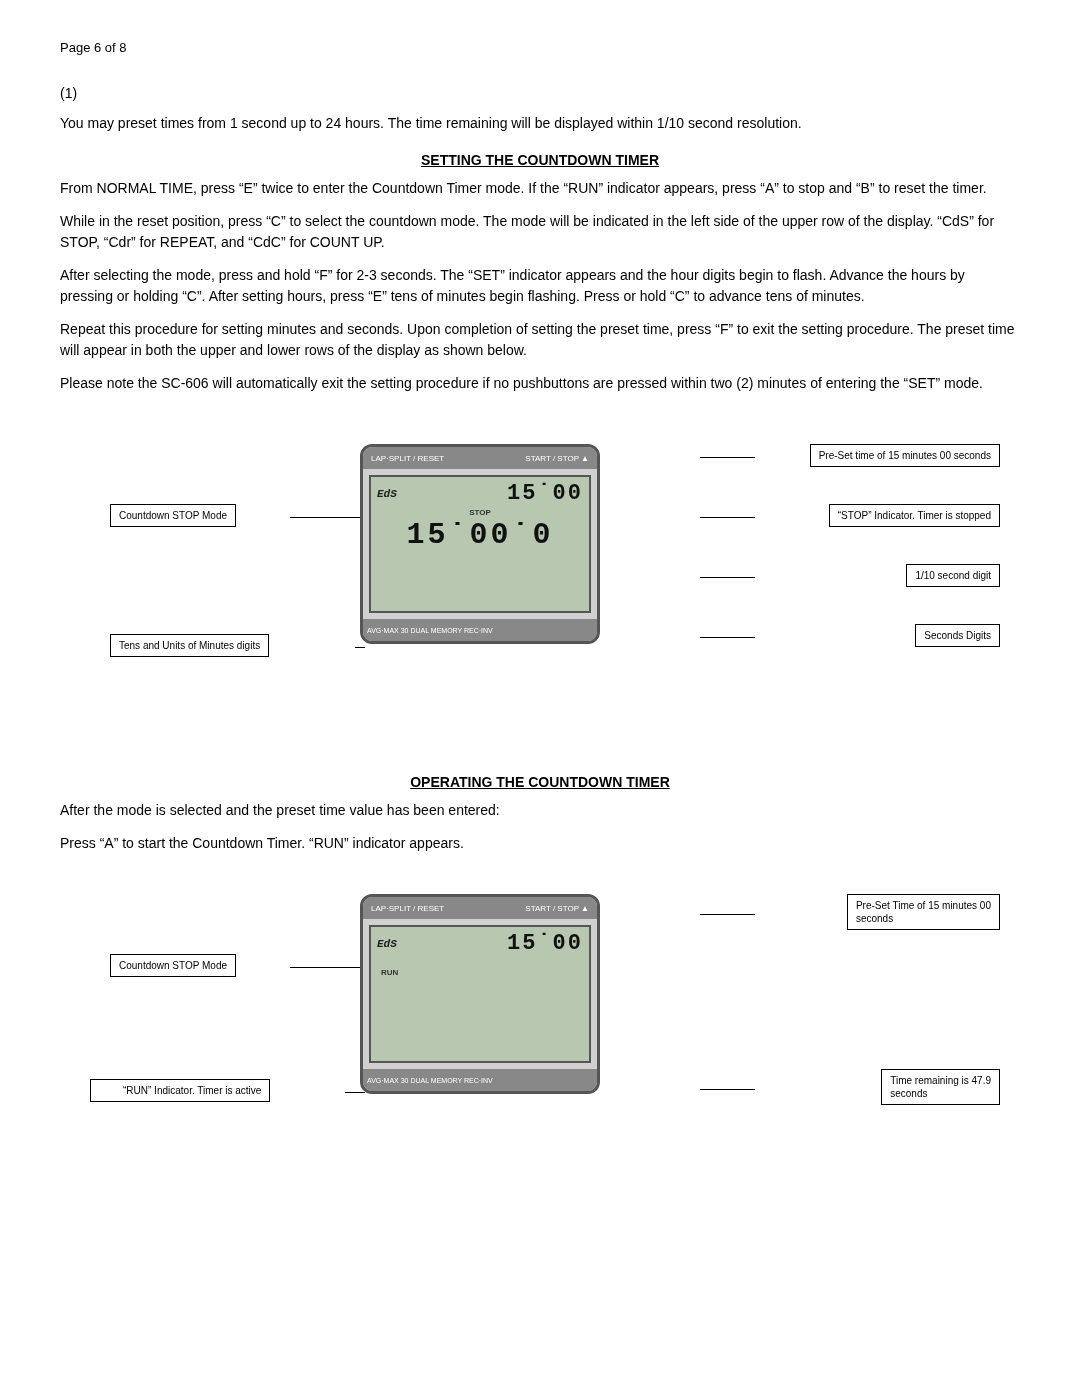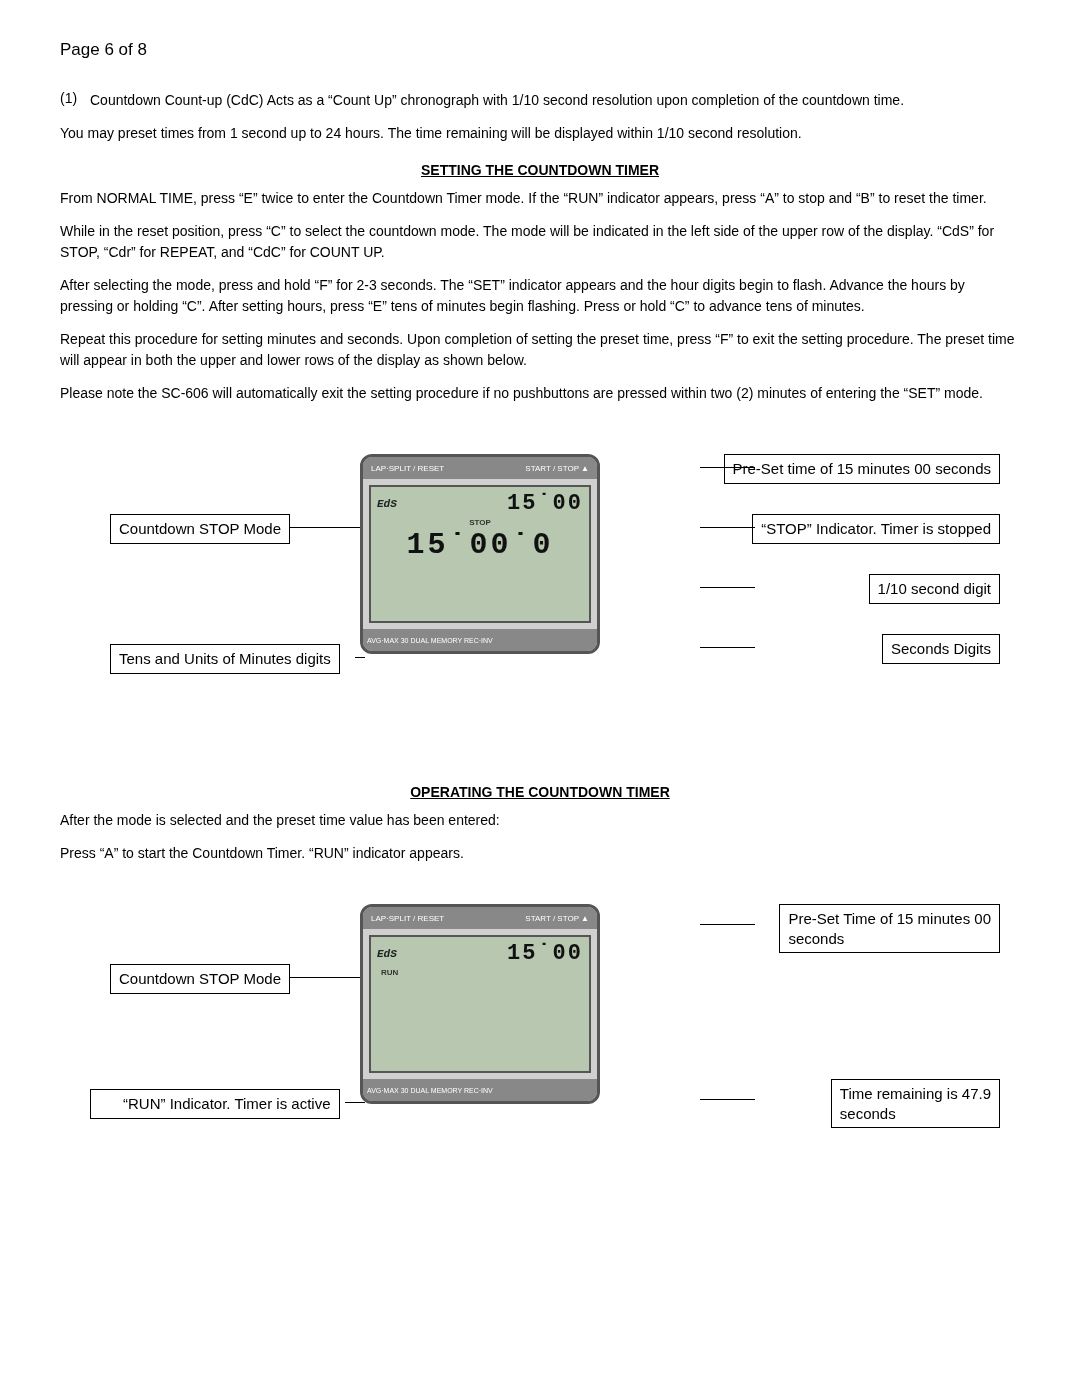--- a/index.html
+++ b/index.html
@@ -7,21 +7,21 @@
       background: #fff;
       font-family: Arial, Helvetica, sans-serif;
       font-size: 14px;
       color: #000;
       width: 1080px;
       min-height: 1397px;
       padding: 40px 60px;
     }
     .page-header {
       margin-bottom: 30px;
-      font-size: 17px;
+      font-size: 13px;
     }
     .section-text {
       margin-bottom: 12px;
       line-height: 1.5;
     }
     .section-heading {
       font-weight: bold;
       text-decoration: underline;
       margin-bottom: 10px;
       margin-top: 18px;
@@ -120,43 +120,43 @@
       padding: 0 4px;
       font-size: 7px;
       color: #fff;
     }
     .run-indicator {
       font-size: 8px;
       color: #333;
       font-weight: bold;
       text-align: left;
       margin-left: 4px;
+      margin-top: 10px;
     }
 
     
     .ann-box {
       position: absolute;
       border: 1px solid #000;
       background: #fff;
       padding: 4px 8px;
-      font-size: 15px;
+      font-size: 10px;
       line-height: 1.3;
       white-space: nowrap;
     }
   </style>
 </head>
 <body>
 
 <div class="page-header">
   <div>Page 6 of 8</div>
 </div>
 
 <div style="display:flex; gap:10px; margin-bottom:12px;">
   <span style="min-width:20px;">(1)</span>
-  <span style="line-height:1.5;">Countdown Count-up (CdC)  Acts as a “Count Up” chronograph with 1/10 second resolution upon completion of the countdown time.</span>
 </div>
 
 <div class="section-text">You may preset times from 1 second up to 24 hours.  The time remaining will be displayed within 1/10 second resolution.</div>
 
 <div class="section-heading">SETTING THE COUNTDOWN TIMER</div>
 
 <div class="section-text">From NORMAL TIME, press “E” twice to enter the Countdown Timer mode.  If the “RUN” indicator appears, press “A” to stop and “B” to reset the timer.</div>
 <div class="section-text">While in the reset position, press “C” to select the countdown mode. The mode will be indicated in the left side of the upper row of the display.  “CdS” for STOP, “Cdr” for REPEAT, and “CdC” for COUNT UP.</div>
 <div class="section-text">After selecting the mode, press and hold “F” for 2-3 seconds.  The “SET” indicator appears and the hour digits begin to flash.  Advance the hours by pressing or holding “C”.  After setting hours, press “E”  tens of minutes begin flashing.  Press or hold “C” to advance tens of minutes.</div>
 <div class="section-text">Repeat this procedure for setting minutes and seconds.  Upon completion of setting the preset time, press “F” to exit the setting procedure.  The preset time will appear in both the upper and lower rows of the display as shown below.</div>

